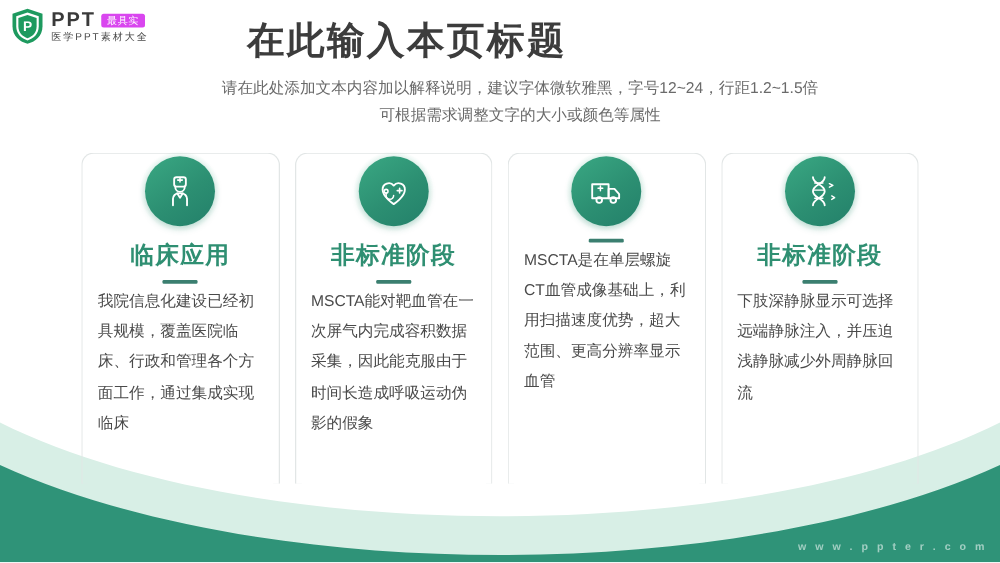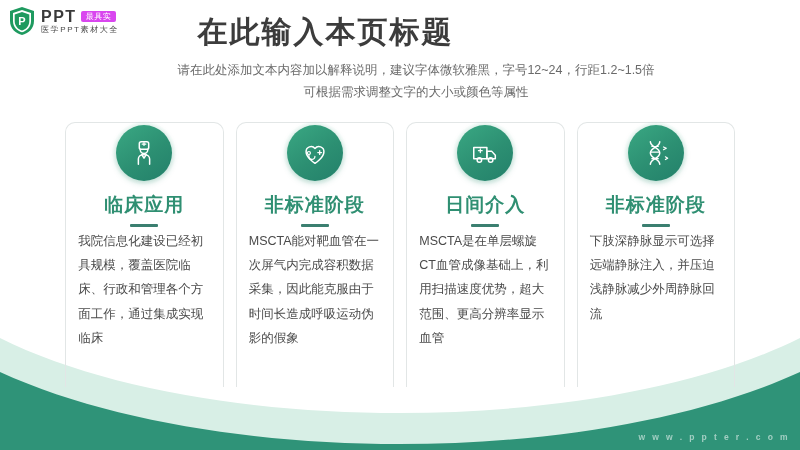--- a/index.html
+++ b/index.html
@@ -177,21 +177,20 @@
         <div class="icon-circle">
           <svg viewBox="0 0 32 32" xmlns="http://www.w3.org/2000/svg" fill="none" stroke="#ffffff" stroke-width="1.6" stroke-linecap="round" stroke-linejoin="round">
             <path d="M4 10h14v12H4z"></path>
             <path d="M18 14h5l4 4.5V22h-9z"></path>
             <path d="M9 13.5h4M11 11.5v4" stroke-width="1.3"></path>
             <circle cx="10" cy="23.5" r="2.4"></circle>
             <circle cx="22" cy="23.5" r="2.4"></circle>
           </svg>
         </div>
       </div>
-      <div class="card-title">日间介入</div>
       <div class="card-rule"></div>
       <div class="card-body">MSCTA是在单层螺旋CT血管成像基础上，利用扫描速度优势，超大范围、更高分辨率显示血管</div>
     </div>
 
     <div class="card">
       <div class="icon-wrap">
         <div class="icon-glow"></div>
         <div class="icon-circle">
           <svg viewBox="0 0 32 32" xmlns="http://www.w3.org/2000/svg" fill="none" stroke="#ffffff" stroke-width="1.6" stroke-linecap="round" stroke-linejoin="round">
             <path d="M10 4c0 6 10 6 10 12s-10 6-10 12"></path>

